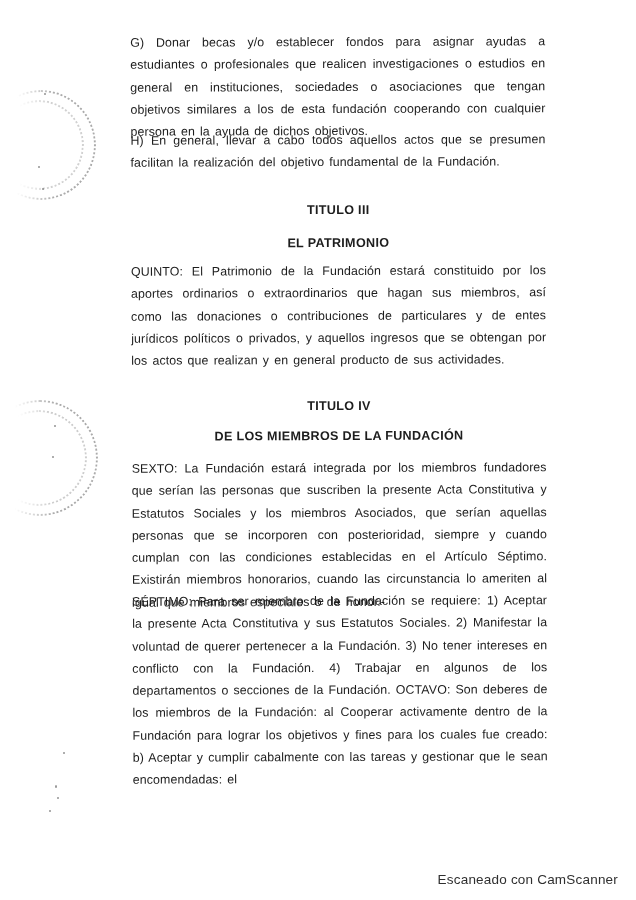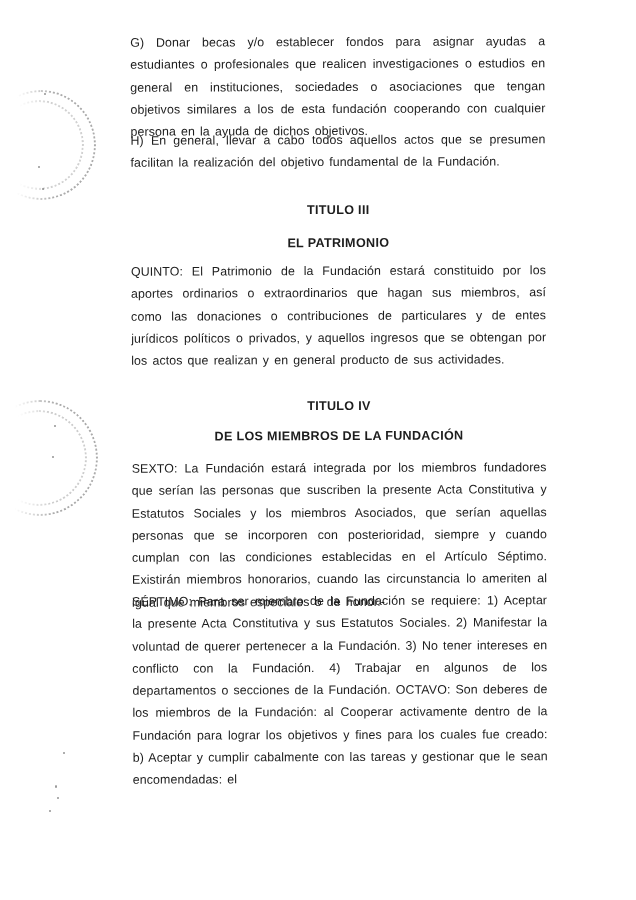--- a/index.html
+++ b/index.html
@@ -134,14 +134,15 @@
     <h3 class="heading titulo4">TITULO IV</h3>
 
     <h3 class="heading miembros">DE LOS MIEMBROS DE LA FUNDACIÓN</h3>
 
     <p class="para sexto"><b>SEXTO:</b><span> La Fundación estará integrada por los miembros fundadores que serían las personas que suscriben la presente Acta Constitutiva y Estatutos Sociales y los miembros Asociados, que serían aquellas personas que se incorporen con posterioridad, siempre y cuando cumplan con las condiciones establecidas en el Artículo Séptimo. Existirán miembros honorarios, cuando las circunstancia lo ameriten al igual que miembros especiales o de honor.-</span></p>
 
     <p class="para septimo"><b>SÉPTIMO:</b><span> Para ser miembro de la Fundación se requiere: 1) Aceptar la presente Acta Constitutiva y sus Estatutos Sociales. 2) Manifestar la voluntad de querer pertenecer a la Fundación. 3) No tener intereses en conflicto con la Fundación. 4) Trabajar en algunos de los departamentos o secciones de la Fundación. </span><b>OCTAVO:</b><span> Son deberes de los miembros de la Fundación: al Cooperar activamente dentro de la Fundación para lograr los objetivos y fines para los cuales fue creado: b) Aceptar y cumplir cabalmente con las tareas y gestionar que le sean encomendadas: el</span></p>
 
   </div>
 
+  <div class="watermark">Escaneado con CamScanner</div>
 
 </div>
 
 </body></html>

